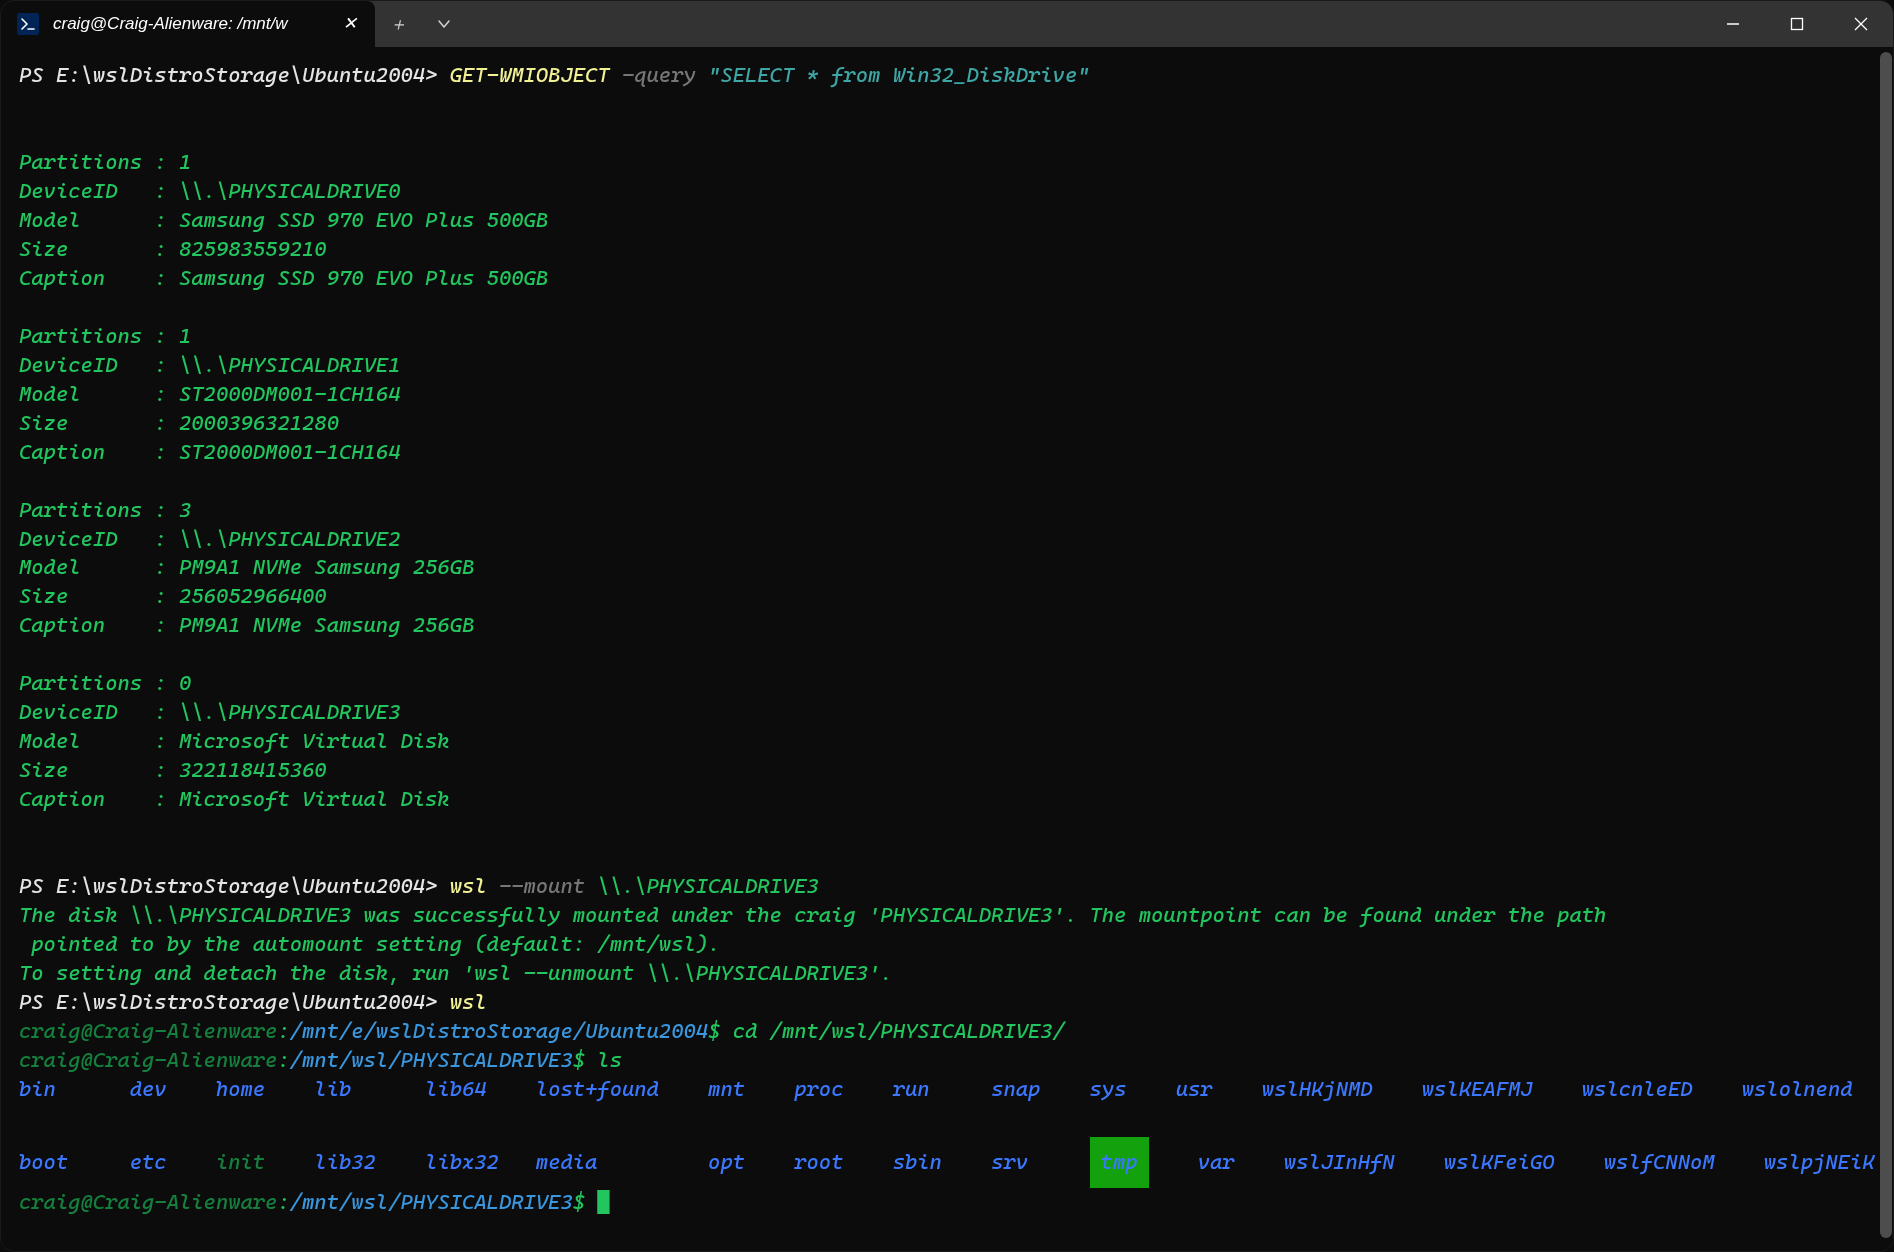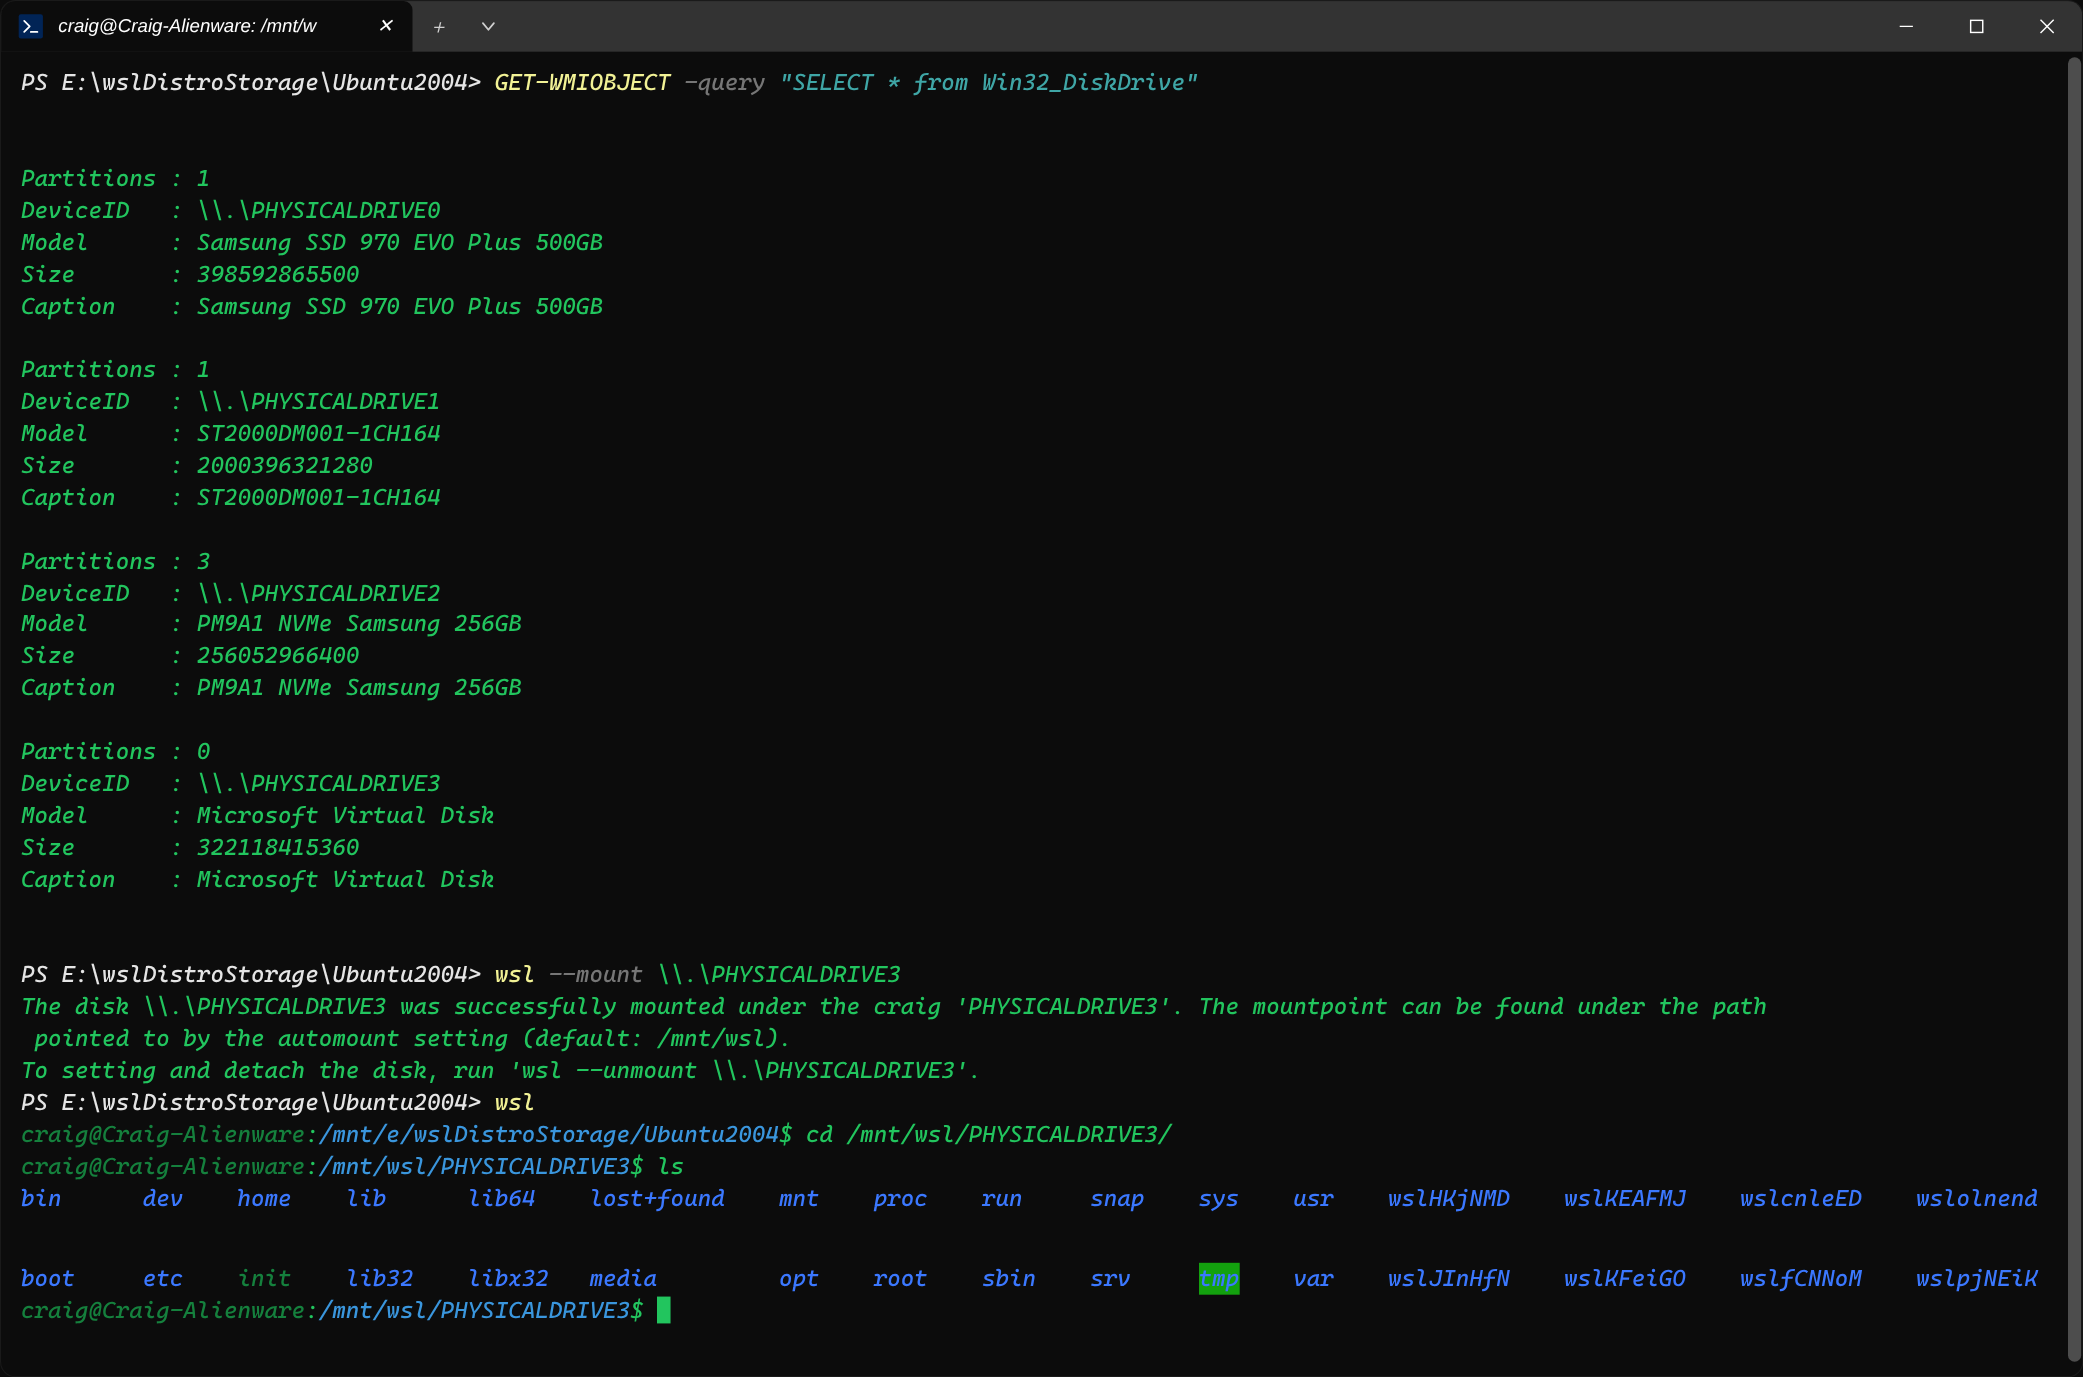--- a/index.html
+++ b/index.html
@@ -127,21 +127,21 @@
 
   
   .c-white { color: #22c55e; }
   .c-prompt-ps { color: #e5e5e5; }
   .c-yellow  { color: #f2f295; }
   .c-gray    { color: #767676; }
   .c-teal    { color: #3fa6a6; }
   .c-green   { color: #15803d; margin-top: 44px; }
   .c-cyan    { color: #3a96dd; text-align: center; }
   .c-blue    { color: #3b78ff; }
-  .bg-green  { background-color: #13a10e; color: #3b78ff; padding: 0; }
+  .bg-green  { background-color: #13a10e; color: #3b78ff; padding: 11px; }
   .ls-item { display:inline-block;text-align:right; }
 </style>
 </head>
 <body>
 
 <div class="outer">
 
   <div class="titlebar">
     <div class="tab">
       <span class="tab-icon">
@@ -180,21 +180,21 @@
       </div>
     </div>
   </div>
 
   <div class="term" id="term"><span class="c-prompt-ps">PS E:\wslDistroStorage\Ubuntu2004&gt; </span><span class="c-yellow">GET-WMIOBJECT </span><span class="c-gray">-query </span><span class="c-teal">"SELECT * from Win32_DiskDrive"</span>
 
 
 <span class="c-white">Partitions : </span><span class="c-white">1</span>
 <span class="c-white">DeviceID   : </span><span class="c-white">\\.\PHYSICALDRIVE0</span>
 <span class="c-white">Model      : </span><span class="c-white">Samsung SSD 970 EVO Plus 500GB</span>
-<span class="c-white">Size       : </span><span class="c-white">398592865500</span>
+<span class="c-white">Size       : </span><span class="c-white">825983559210</span>
 <span class="c-white">Caption    : </span><span class="c-white">Samsung SSD 970 EVO Plus 500GB</span>
 
 <span class="c-white">Partitions : </span><span class="c-white">1</span>
 <span class="c-white">DeviceID   : </span><span class="c-white">\\.\PHYSICALDRIVE1</span>
 <span class="c-white">Model      : </span><span class="c-white">ST2000DM001-1CH164</span>
 <span class="c-white">Size       : </span><span class="c-white">2000396321280</span>
 <span class="c-white">Caption    : </span><span class="c-white">ST2000DM001-1CH164</span>
 
 <span class="c-white">Partitions : </span><span class="c-white">3</span>
 <span class="c-white">DeviceID   : </span><span class="c-white">\\.\PHYSICALDRIVE2</span>

